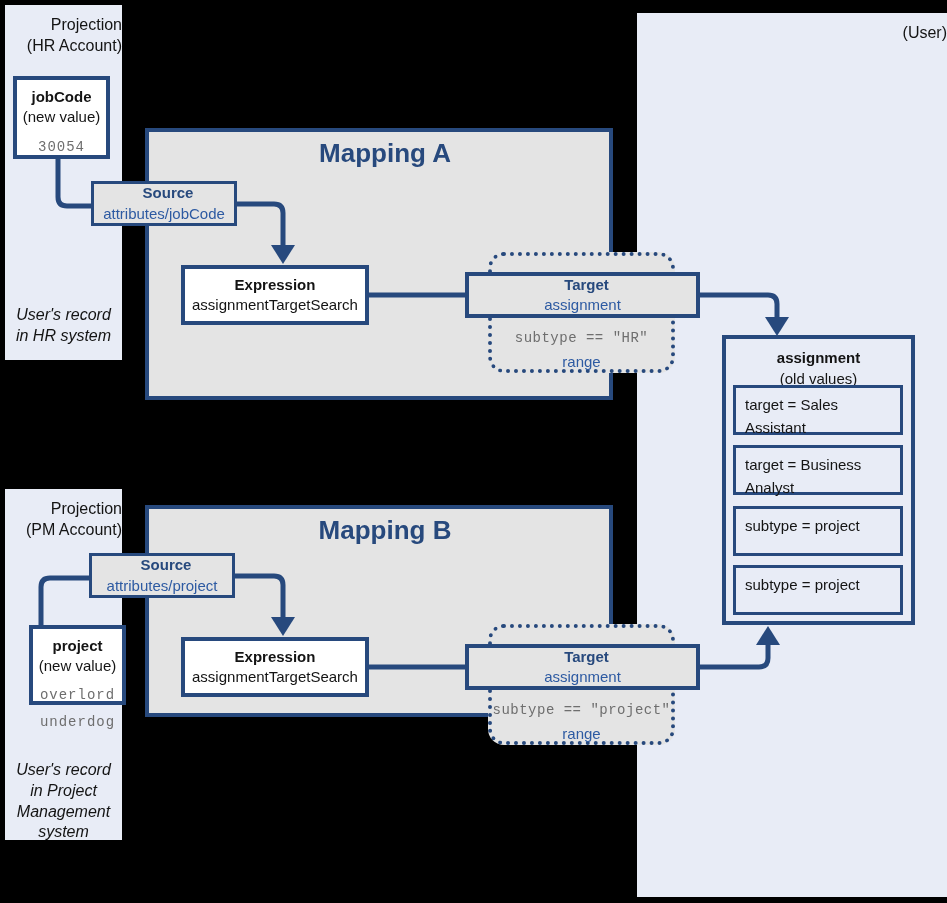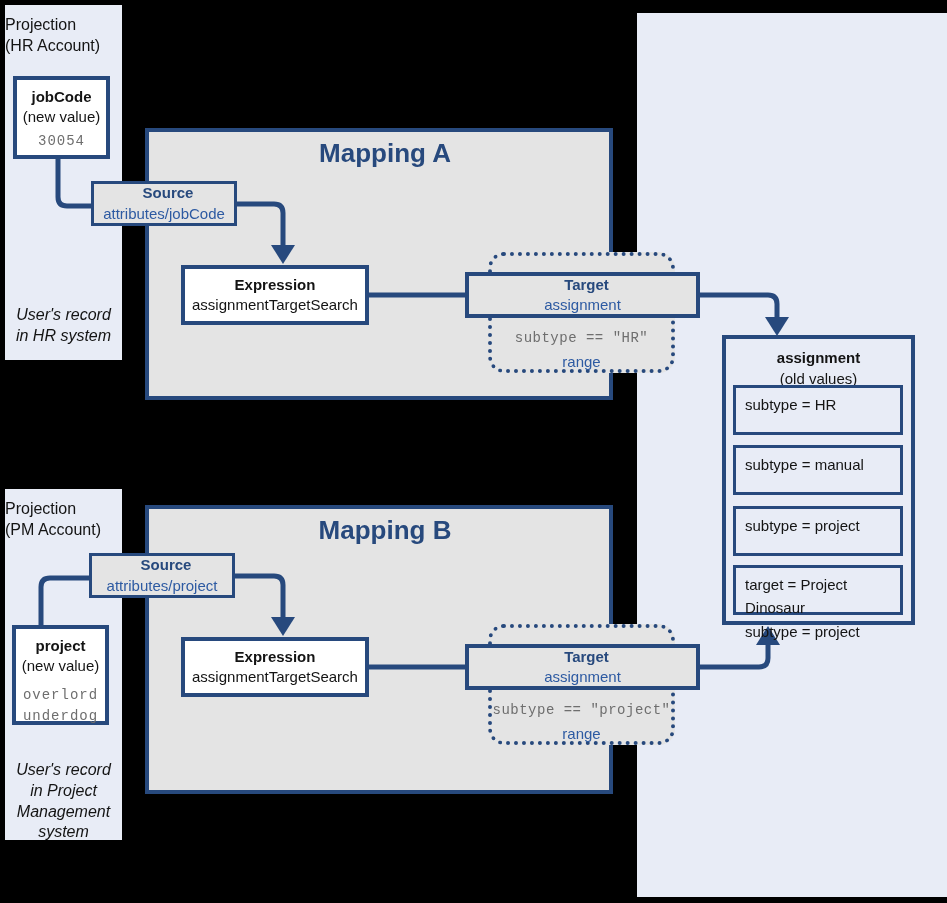--- a/index.html
+++ b/index.html
@@ -14,29 +14,29 @@
   body{
     width:947px;height:903px;
     background:#000;
     position:relative;
     font-family:"Liberation Sans", sans-serif;
     color:var(--ink);
     overflow:hidden;
   }
   .abs{position:absolute;box-sizing:border-box;}
   .panel{background:var(--panel);z-index:1;}
-  .panel-title{text-align:left;font-size:16px;line-height:1.32;padding-top:9px;color:var(--ink);}
+  .panel-title{text-align:right;font-size:16px;line-height:1.32;padding-top:9px;color:var(--ink);}
   .caption{font-style:italic;font-size:16px;line-height:1.3;text-align:center;color:var(--ink);z-index:2;}
   .mapping{background:var(--gray);border:4px solid var(--dark);z-index:2;}
   .mapping-title{text-align:center;font-weight:bold;font-size:26px;color:var(--dark);margin-top:6px;padding-left:12px;}
   svg.wires{position:absolute;left:0;top:0;z-index:3;}
   .attr-box{background:#fff;border:4px solid var(--dark);text-align:center;z-index:5;padding-top:7px;}
   .attr-name{font-weight:bold;font-size:15px;color:var(--ink);line-height:1.35;}
   .attr-qual{font-size:15px;color:var(--ink);line-height:1.35;}
-  .attr-val{font-family:"Liberation Mono", monospace;font-size:14px;color:var(--mono-gray);letter-spacing:1px;margin-top:3px;line-height:1.5;}
+  .attr-val{font-family:"Liberation Mono", monospace;font-size:14px;color:var(--mono-gray);letter-spacing:1px;margin-top:9px;line-height:1.5;}
   .node{border:3px solid var(--dark);text-align:center;z-index:5;display:flex;flex-direction:column;justify-content:center;}
   .node.gray{background:var(--gray);border-width:4px;}
   .node.white{background:#fff;border-width:4px;}
   .node-label{font-weight:bold;font-size:15px;line-height:1.35;}
   .node-label.blue{color:var(--dark);padding-left:8px;}
   .node-sub{font-size:15px;line-height:1.35;}
   .node-sub.blue{color:var(--mid);}
   .dashed-box{background:var(--gray);border:4px dotted var(--dark);border-radius:16px;z-index:4;}
   .cond{font-family:"Liberation Mono", monospace;font-size:14px;color:var(--mono-gray);text-align:center;z-index:5;letter-spacing:0.5px;}
   .range-label{font-size:15px;color:var(--mid);text-align:center;z-index:5;}
@@ -56,28 +56,29 @@
 
 <div class="abs panel" style="left:5px;top:489px;width:117px;height:351px;">
   <div class="panel-title">
     <div>Projection</div>
     <div>(PM Account)</div>
   </div>
 </div>
 
 <div class="abs panel" style="left:637px;top:13px;width:310px;height:884px;">
   <div class="panel-title">
+    <div>(User)</div>
   </div>
 </div>
 
 <div class="abs mapping" style="left:145px;top:128px;width:468px;height:272px;">
   <div class="mapping-title">Mapping A</div>
 </div>
 
-<div class="abs mapping" style="left:145px;top:505px;width:468px;height:289px;">
+<div class="abs mapping" style="left:145px;top:505px;width:468px;height:212px;">
   <div class="mapping-title">Mapping B</div>
 </div>
 
 <svg class="wires" width="947" height="903" viewBox="0 0 947 903">
   <g fill="none" stroke="#27497d" stroke-width="5">
     <path d="M58,159 L58,197 Q58,206 67,206 L91,206"></path>
     <path d="M41,625 L41,587 Q41,578 50,578 L89,578"></path>
     <path d="M237,204 L274,204 Q283,204 283,213 L283,247"></path>
     <path d="M235,576 L274,576 Q283,576 283,585 L283,619"></path>
     <path d="M369,295 L465,295"></path>
@@ -92,25 +93,25 @@
     <polygon points="768,626 756,645 780,645"></polygon>
   </g>
 </svg>
 
 <div class="abs attr-box" style="left:13px;top:76px;width:97px;height:83px;">
   <div class="attr-name">jobCode</div>
   <div class="attr-qual">(new value)</div>
   <div class="attr-val">30054</div>
 </div>
 
-<div class="abs attr-box" style="left:12px;top:625px;width:97px;height:100px;">
+<div class="abs attr-box" style="left:29px;top:625px;width:97px;height:80px;">
   <div class="attr-name">project</div>
   <div class="attr-qual">(new value)</div>
   <div class="attr-val" style="margin-top:8px;">overlord</div>
-  <div class="attr-val" style="margin-top:0;">underdog</div>
+  <div class="attr-val" style="margin-top:6px;">underdog</div>
 </div>
 
 <div class="abs caption" style="left:5px;top:305px;width:117px;">
   <div>User's record</div>
   <div>in HR system</div>
 </div>
 
 <div class="abs caption" style="left:5px;top:760px;width:117px;">
   <div>User's record</div>
   <div>in Project</div>
@@ -155,24 +156,25 @@
 <div class="abs range-label" style="left:488px;top:725px;width:187px;">range</div>
 
 <div class="abs assign-box" style="left:722px;top:335px;width:193px;height:290px;">
   <div class="assign-title">
     <div style="font-weight:bold;">assignment</div>
     <div>(old values)</div>
   </div>
 </div>
 
 <div class="abs assign-item" style="left:733px;top:385px;width:170px;height:50px;">
+  <div>target = Sales Assistant</div>
   <div>subtype = HR</div>
 </div>
 <div class="abs assign-item" style="left:733px;top:445px;width:170px;height:50px;">
+  <div>target = Business Analyst</div>
   <div>subtype = manual</div>
 </div>
 <div class="abs assign-item" style="left:733px;top:506px;width:170px;height:50px;">
   <div>subtype = project</div>
 </div>
 <div class="abs assign-item" style="left:733px;top:565px;width:170px;height:50px;">
-  <div>target = Project Dinosaur</div>
   <div>subtype = project</div>
 </div>
 
 </body></html>

